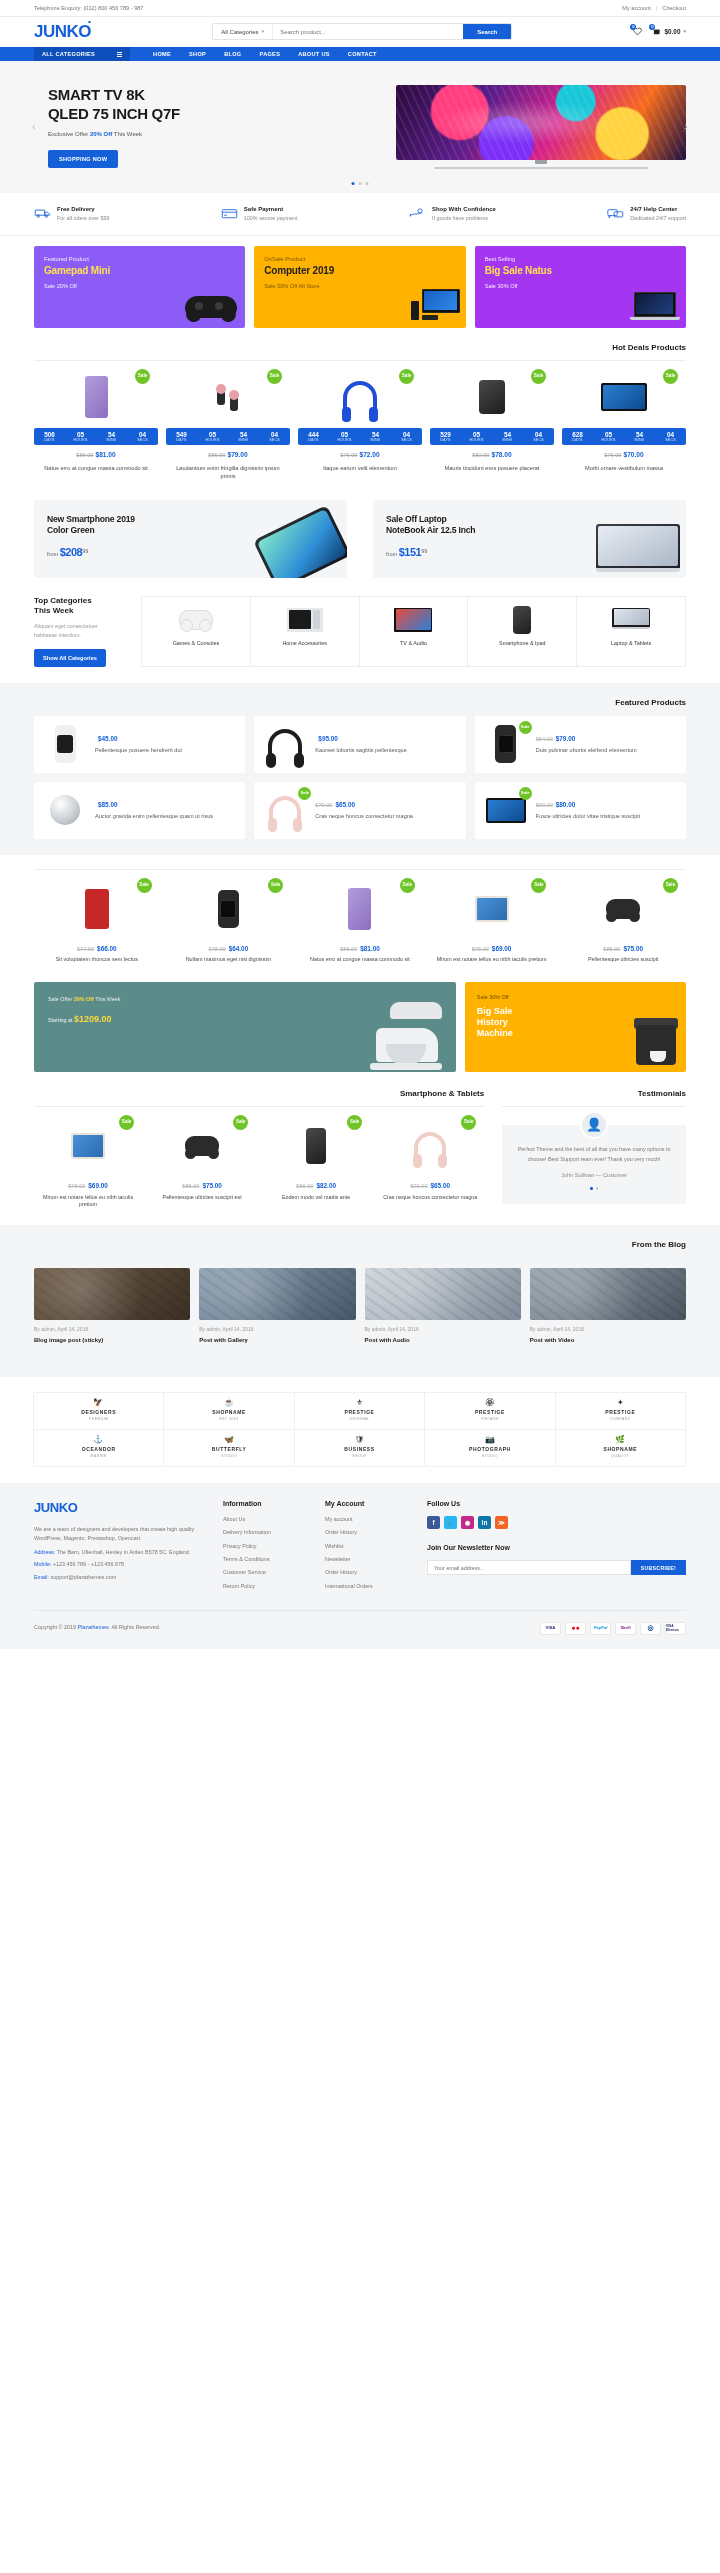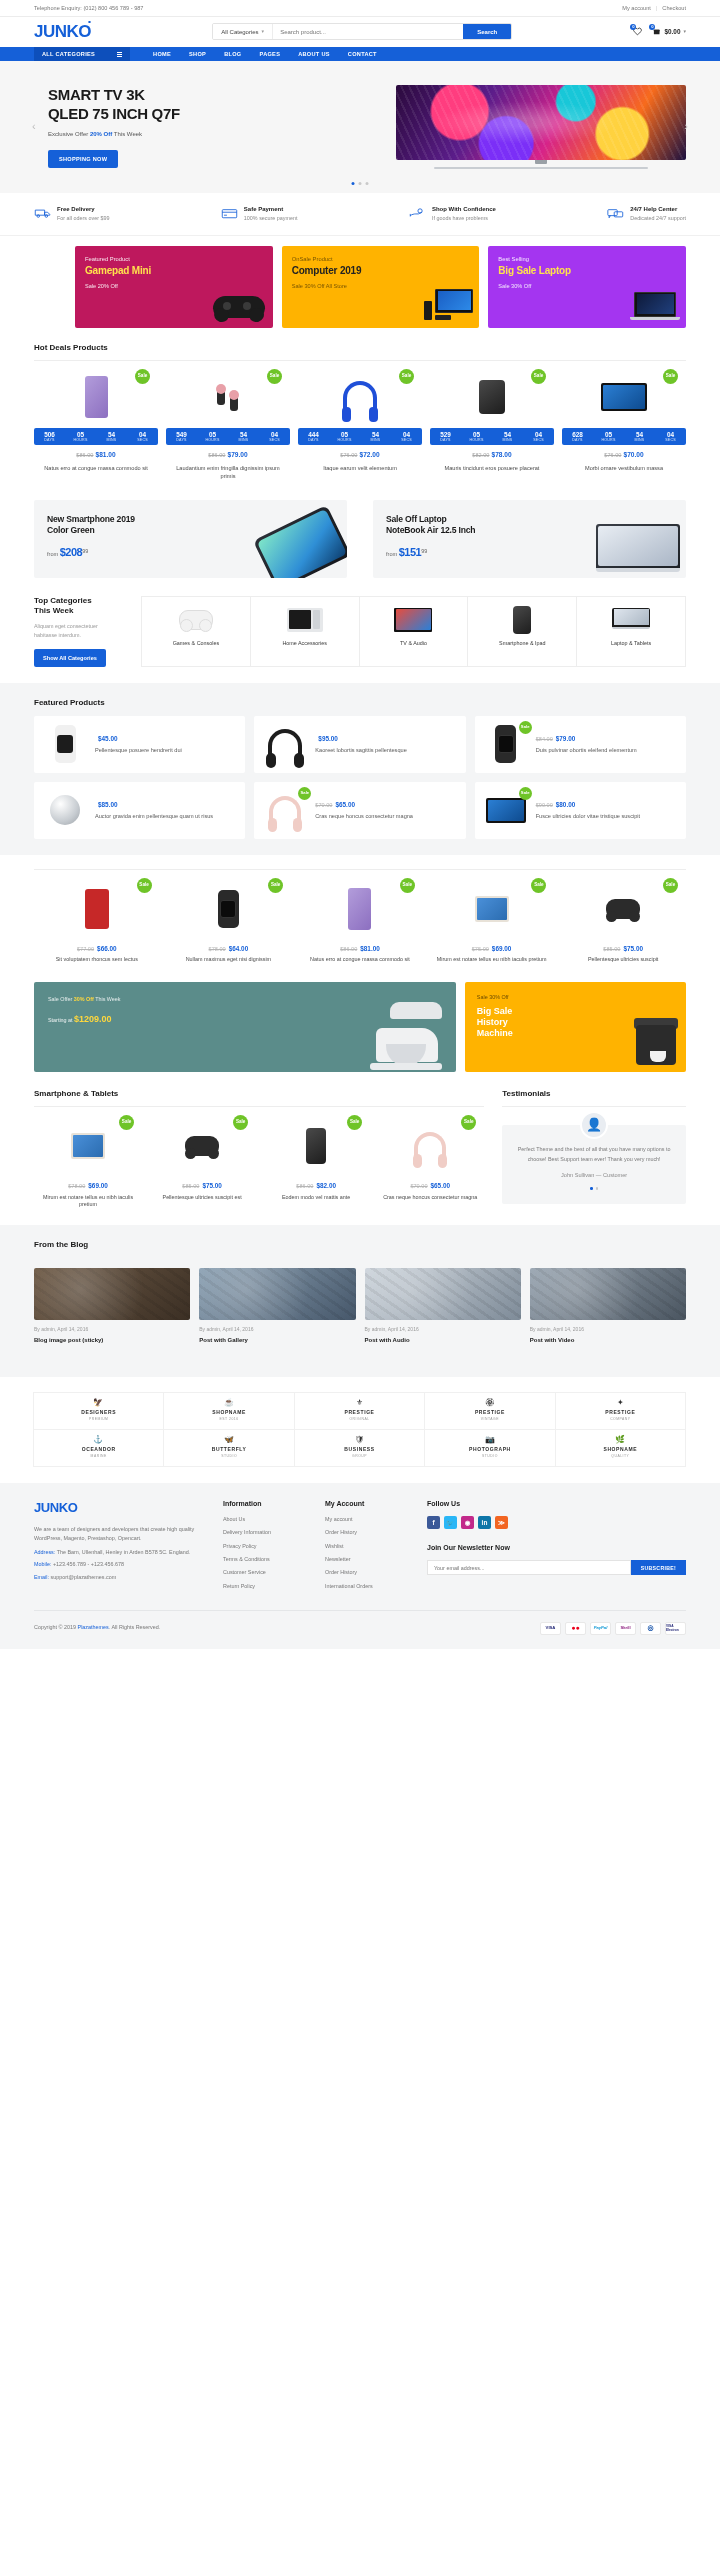--- a/index.html
+++ b/index.html
@@ -82,21 +82,21 @@
   .svc-t { font-size:6px; font-weight:bold; color:#1a1a1a; }
   .svc-d { font-size:5.4px; color:#8a8a8a; margin-top:1px; }
 
   
   .promo3 { padding:10px 0 0; }
   .promo3 .wrap { display:flex; gap:9px; }
   .pcard { flex:1; height:82px; border-radius:2px; padding:9px 10px; position:relative; overflow:hidden; }
   .pc-k { font-size:5.8px; color:rgba(255,255,255,.9); }
   .pc-t { font-size:10px; font-weight:bold; color:#fff; margin-top:1px; letter-spacing:-0.2px; }
   .pc-sale { font-size:5.6px; color:rgba(255,255,255,.9); margin-top:4px; }
-  .pc-green { background:#be185d;margin-left:41px; }
+  .pc-green { background:#8b5cf6; }
   .pc-green .pc-t span { color:#ffe14d; }
   .pc-yellow { background:#ffb300; }
   .pc-yellow .pc-k, .pc-yellow .pc-sale { color:rgba(0,0,0,.55); }
   .pc-yellow .pc-t { color:#1560d8; }
   .pc-yellow .pc-t span { color:#222; }
   .pc-purple { background:#a435f0; }
   .pc-purple .pc-t span { color:#ffe14d; }
   
   .art-pad { position:absolute; right:8px; bottom:6px; width:52px; height:32px; }
   .gp-body { position:absolute; left:0; bottom:4px; width:52px; height:22px; background:#1b1b1b; border-radius:14px 14px 11px 11px; }
@@ -110,21 +110,21 @@
      background:linear-gradient(135deg,#1a5ec4,#2d8ae8); }
   .pc-tower { width:8px; height:19px; background:#1a1a1a; border-radius:1px; }
   .pc-kbd { width:16px; height:5px; background:#222; border-radius:1px; }
   .art-lap { position:absolute; right:6px; bottom:8px; }
   .lap-scr { width:42px; height:25px; background:#111; border:1.5px solid #333; border-radius:1px; position:relative; overflow:hidden;}
   .lap-scr::after { content:""; position:absolute; inset:1.5px; background:linear-gradient(135deg,#0e1a3a,#20407e); }
   .lap-base { width:50px; height:3px; background:#cfd4da; border-radius:0 0 2px 2px; margin-left:-4px; }
 
   
   .sec { padding:14px 0 0; }
-  .sec-h { font-size:8px; font-weight:bold; color:#1a1a1a; padding-bottom:7px; }
+  .sec-h { font-size:8px; font-weight:bold; color:#1a1a1a; padding-bottom:7px;text-align:right; }
   .sec-line { border-top:1px solid #ededed; }
 
   
   .hot-grid { display:flex; gap:8px; padding:10px 0 16px; }
   .hot-item { flex:1; text-align:center; }
   .prod-img { height:52px; position:relative; display:flex; align-items:center; justify-content:center; }
   .sale-badge { position:absolute; top:-2px; right:8px; width:15px; height:15px; border-radius:50%; background:#6fc428; color:#fff; font-size:4.6px; font-weight:bold; display:flex; align-items:center; justify-content:center; }
   .countdown { background:#1560d8; border-radius:2px; display:flex; margin:5px 0 5px; padding:2.5px 0; }
   .cd { flex:1; color:#fff; }
   .cd-n { font-size:6.4px; font-weight:bold; line-height:1.1; }
@@ -369,21 +369,21 @@
       <a>CONTACT</a>
     </div>
   </div>
 </div>
 
 <div class="hero">
   <div class="wrap">
     <span class="hero-arrow ha-l">‹</span>
     <div class="hero-left">
       <div class="hero-h1">
-        <div>SMART TV 3K</div>
+        <div>SMART TV 8K</div>
         <div>QLED 75 INCH Q7F</div>
       </div>
       <div class="hero-sub">
         <span>Exclusive Offer</span>
         <b>20% Off</b>
         <span>This Week</span>
       </div>
       <a class="hero-btn">SHOPPING NOW</a>
     </div>
     <div class="hero-tv">
@@ -468,21 +468,21 @@
       <div class="art-pc">
         <div class="pc-tower"></div>
           <div>
             <div class="pc-mon"></div>
             <div class="pc-kbd" style="margin-top:2px"></div>
           </div>
       </div>
     </div>
     <div class="pcard pc-purple">
       <div class="pc-k">Best Selling</div>
-      <div class="pc-t"><span>Big Sale</span> <span>Laptop</span></div>
+      <div class="pc-t"><span>Big Sale</span> <span>Natus</span></div>
       <div class="pc-sale">Sale 30% Off</div>
       <div class="art-lap">
         <div class="lap-scr"></div>
           <div class="lap-base"></div>
       </div>
     </div>
   </div>
 </div>
 
 <div class="sec">

